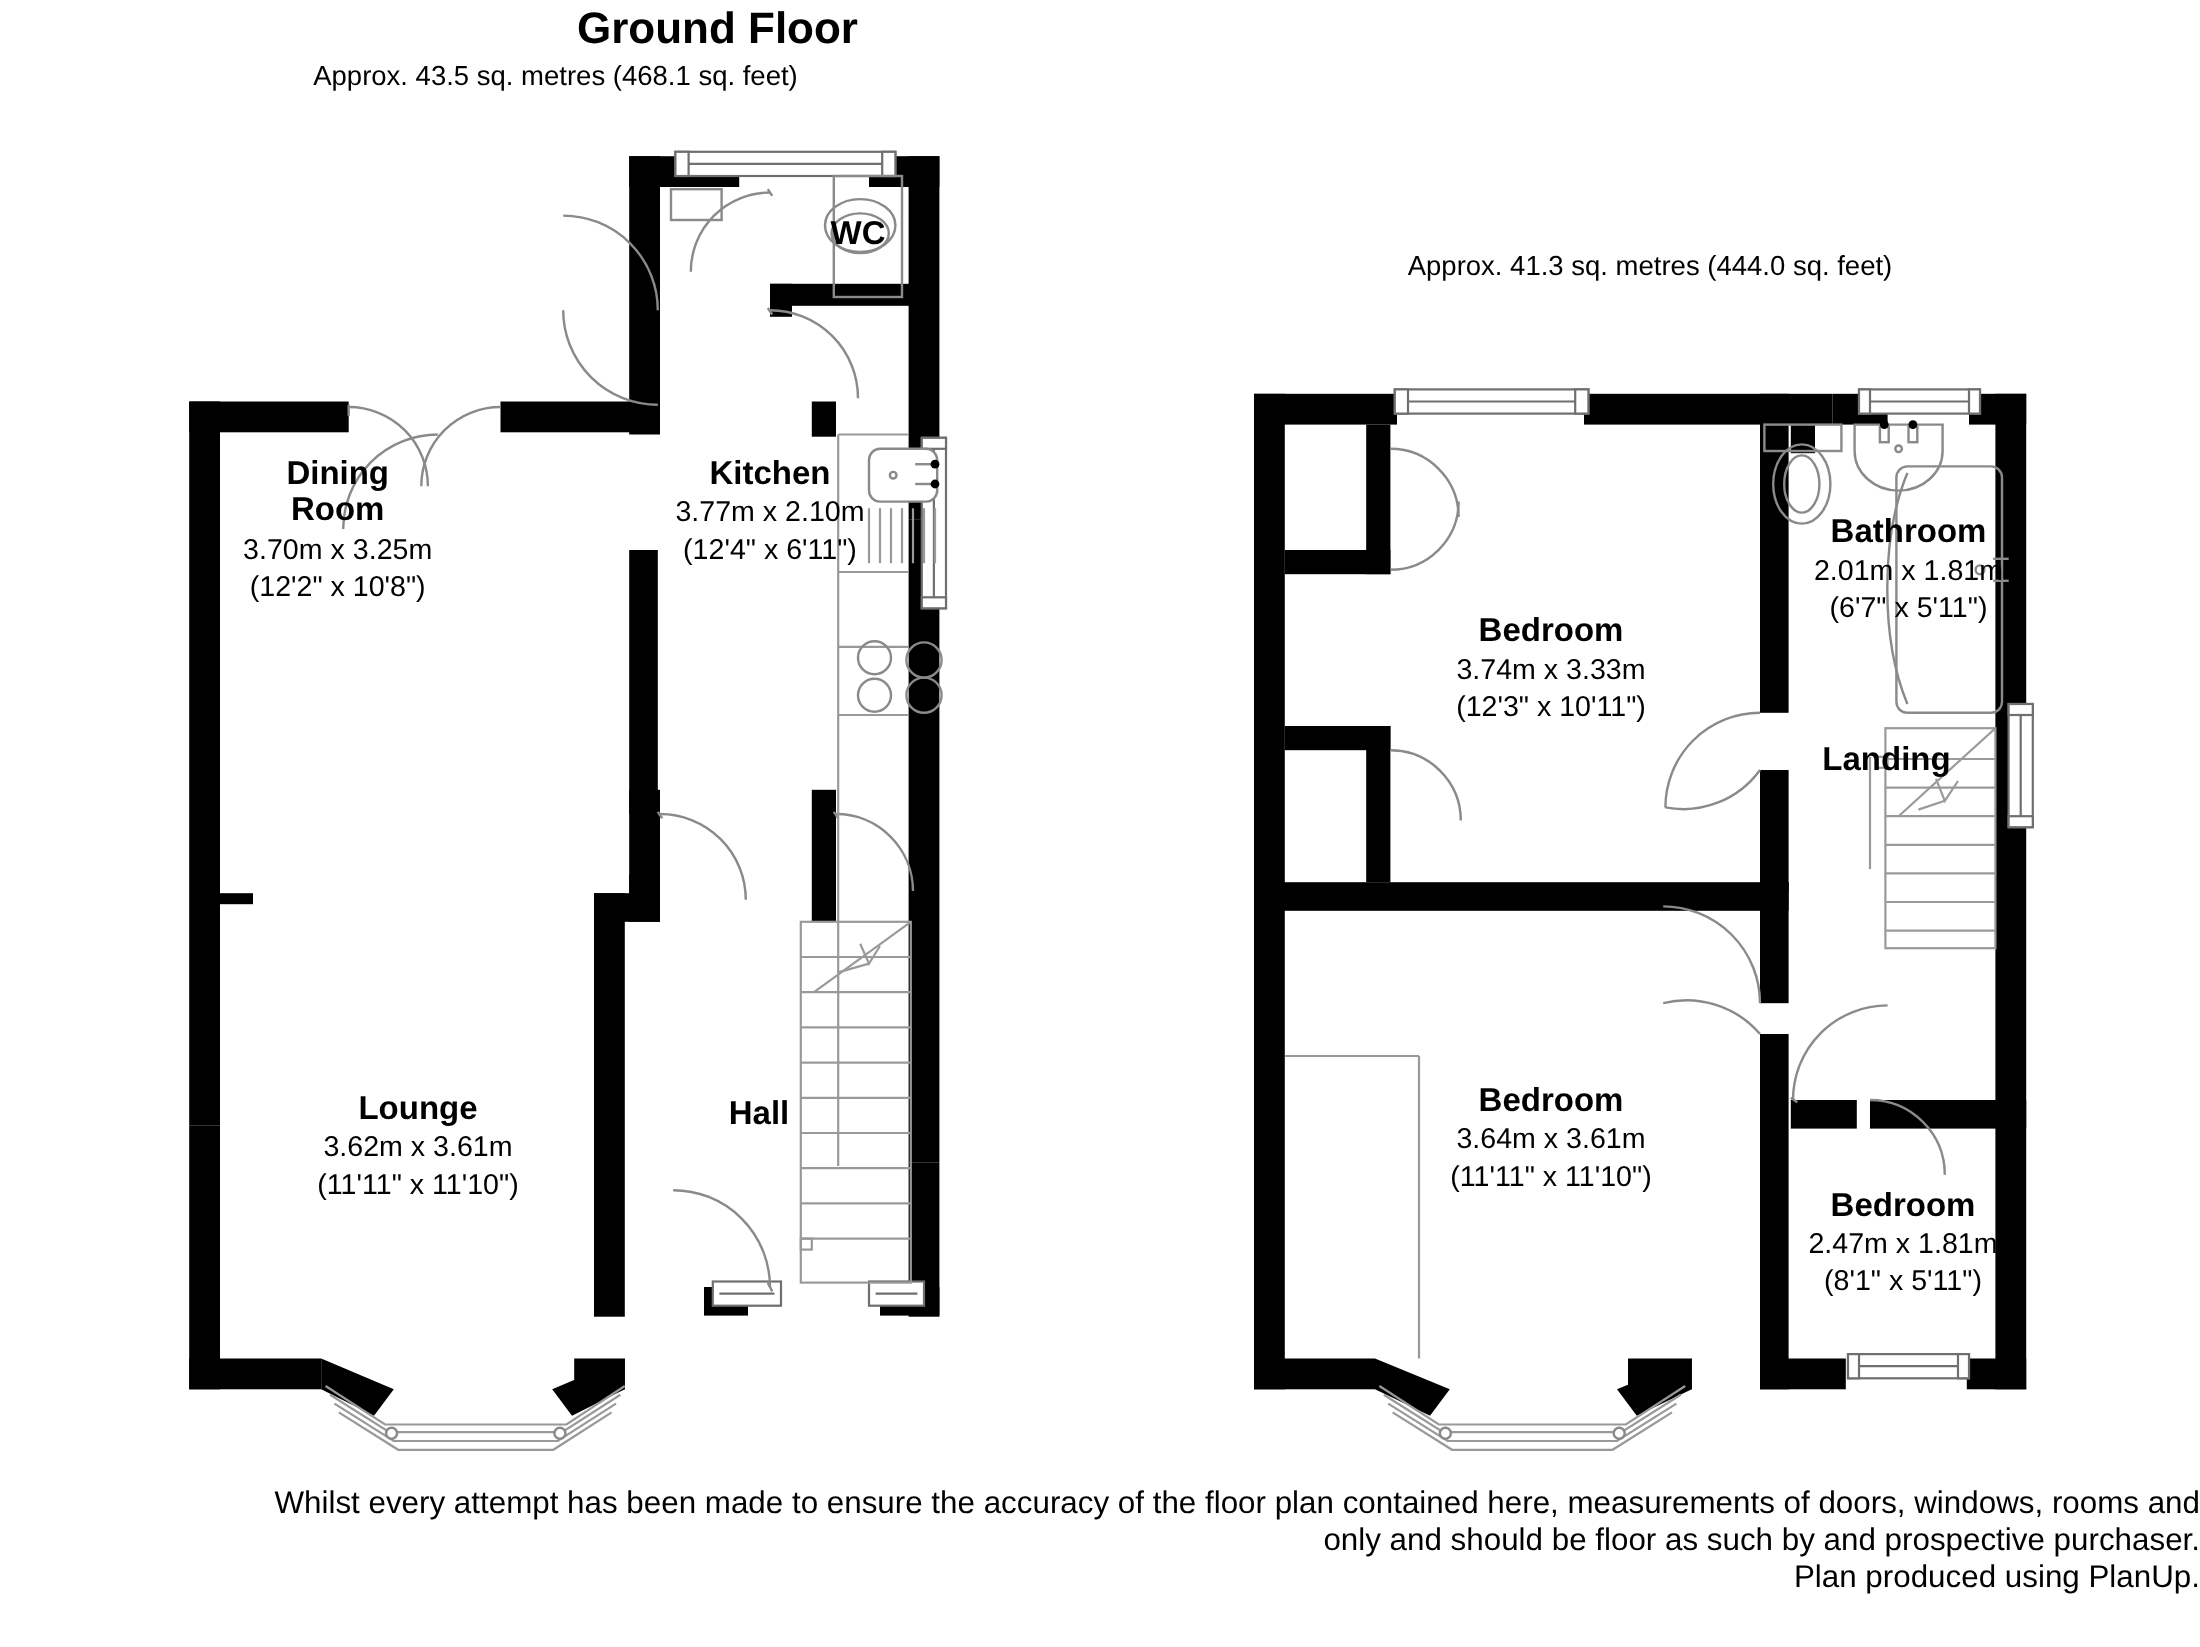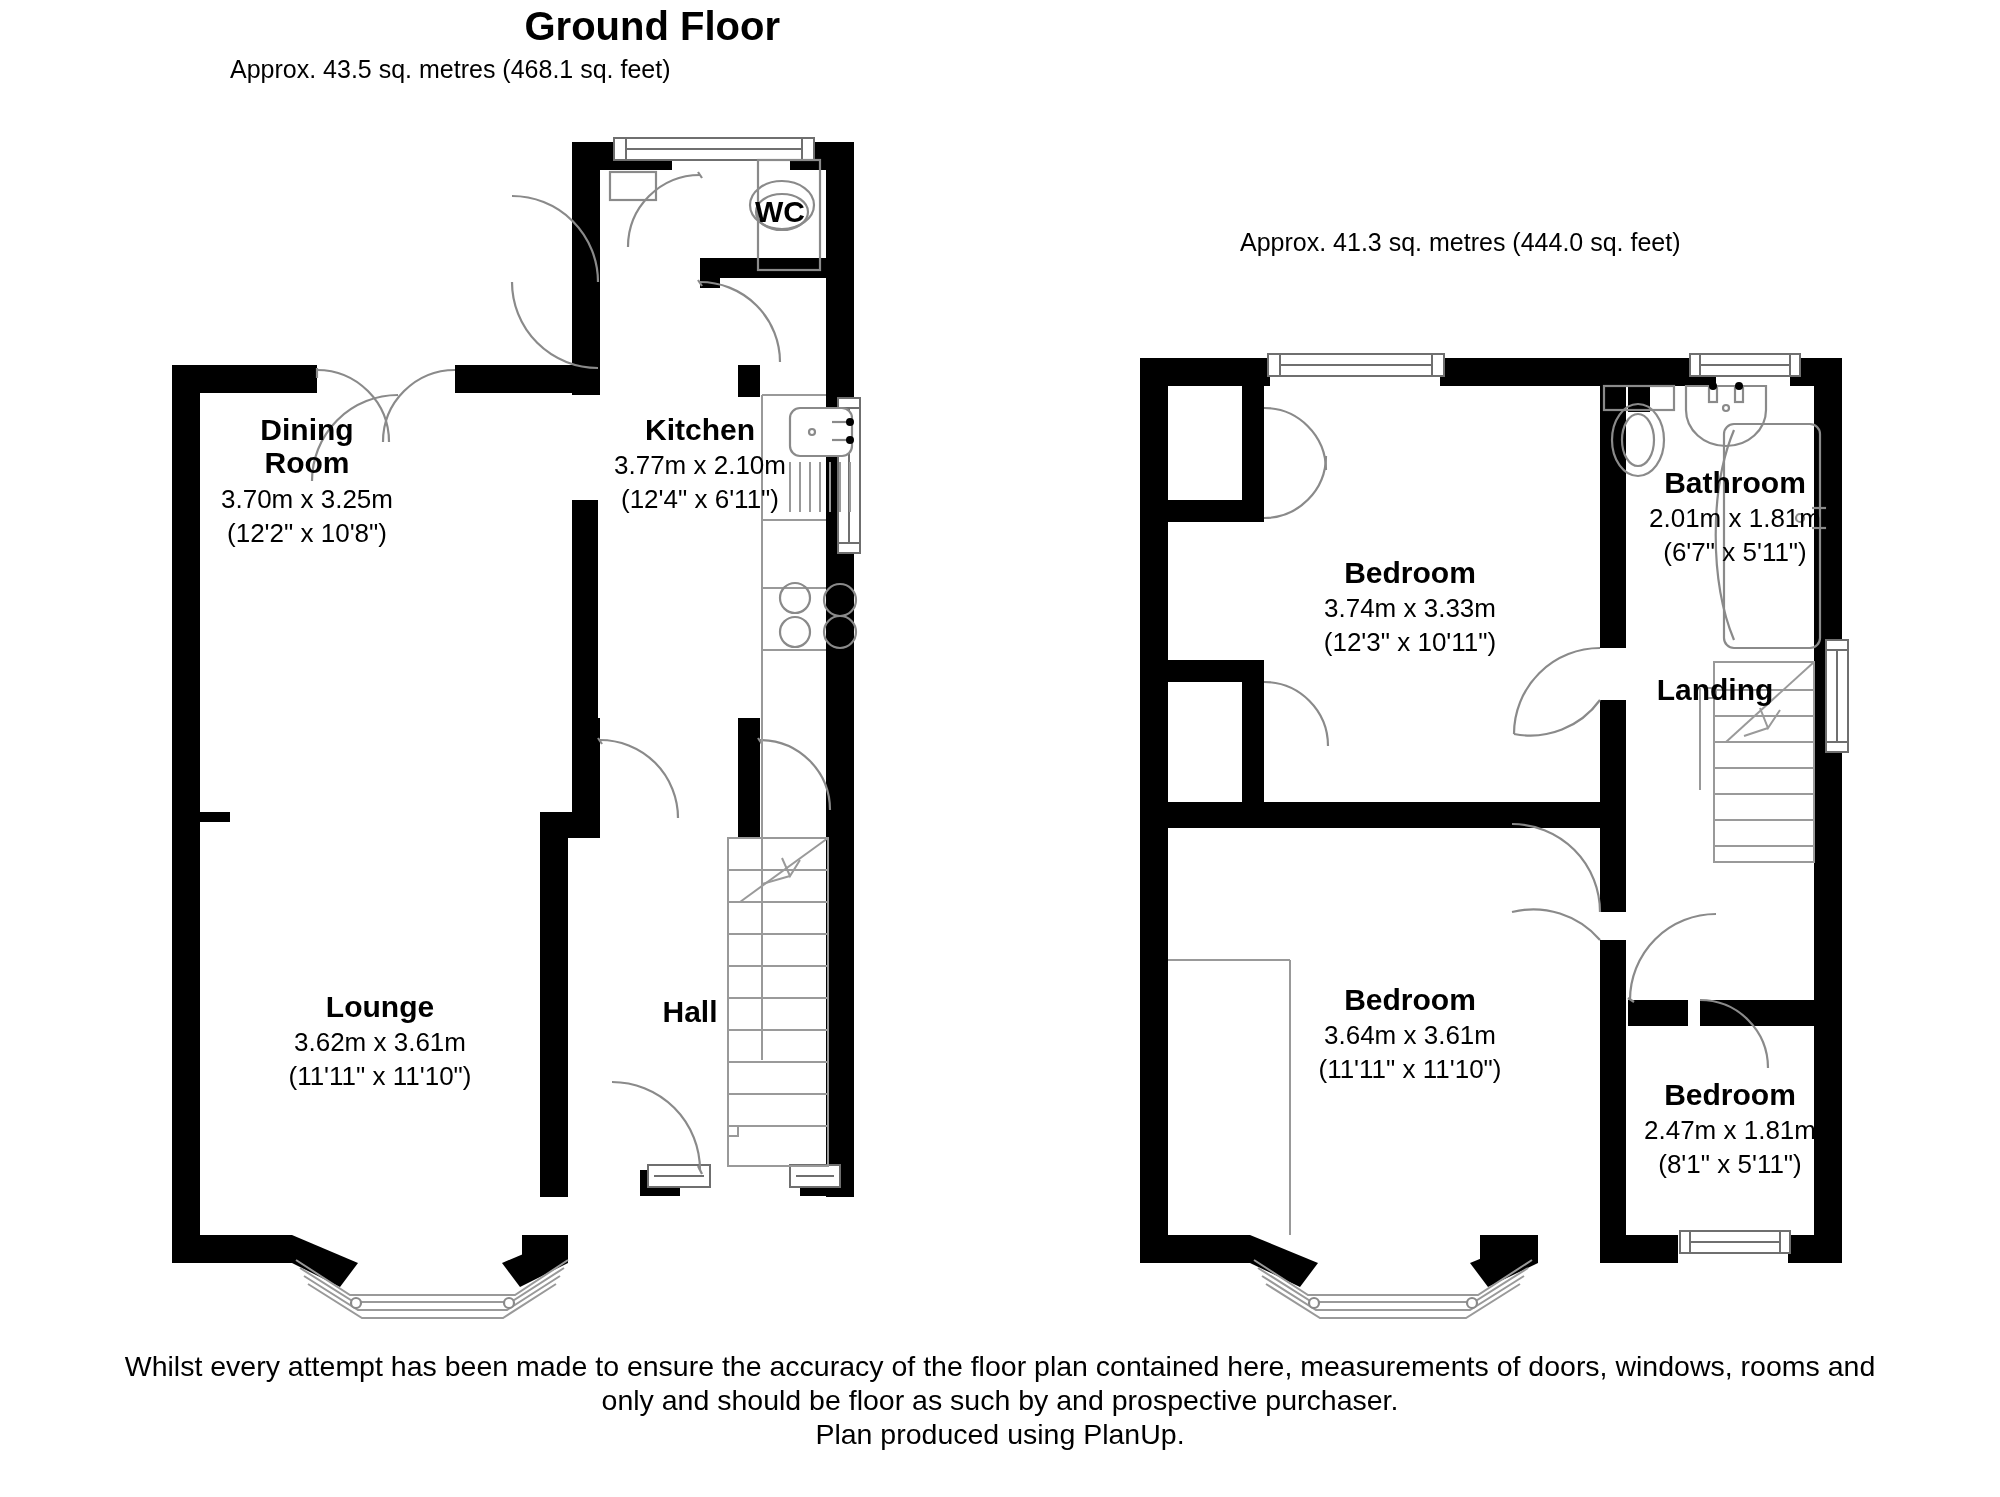--- a/index.html
+++ b/index.html
@@ -16,21 +16,21 @@
     overflow: hidden;
   }
   .floor-title {
     font-weight: bold;
     font-size: 40px;
     text-align: right;
     letter-spacing: 0px;
   }
   .floor-sub {
     font-size: 25px;
-    text-align: left;
+    text-align: center;
     margin-top: 6px;
   }
   #ground-header {
     position: absolute;
     left: 230px;
     top: 4px;
     width: 550px;
   }
   #first-header {
     position: absolute;
@@ -51,21 +51,21 @@
   .rlabel-dim {
     font-family: "Liberation Sans", sans-serif;
     font-weight: normal;
     font-size: 26px;
   }
   #disclaimer {
     position: absolute;
     left: 0;
     top: 1349px;
     width: 2000px;
-    text-align: center;
+    text-align: right;
     font-size: 28.5px;
     line-height: 34px;
   }
   #disclaimer p {
     margin: 0;
   }
   .wall { fill: #000000; }
   .thinline { fill: none; stroke: #999999; stroke-width: 2; }
   .fixture { fill: #ffffff; stroke: #8a8a8a; stroke-width: 2.2; }
   .fixture-nofill { fill: none; stroke: #8a8a8a; stroke-width: 2.2; }

